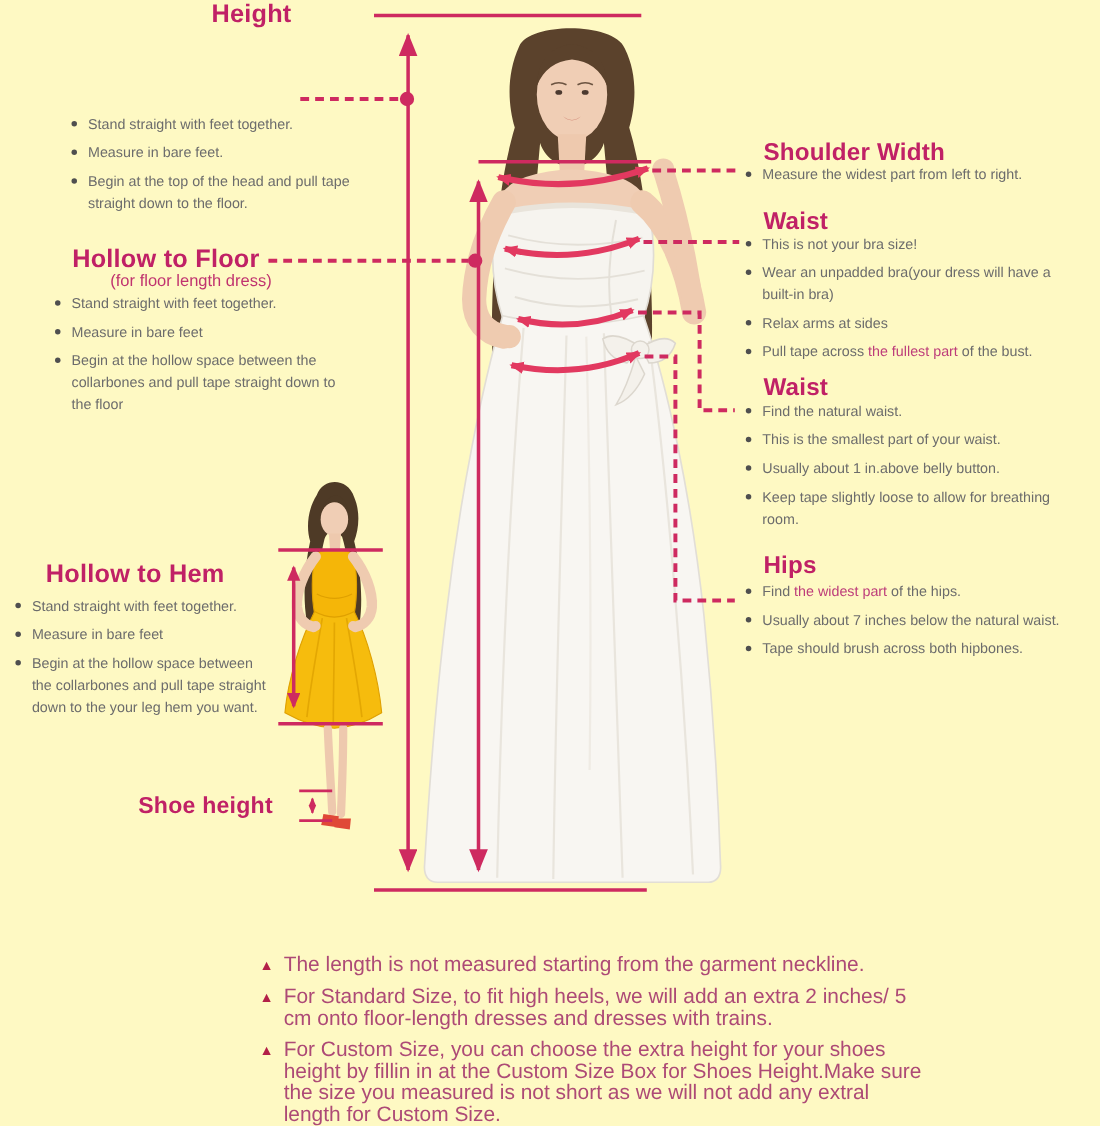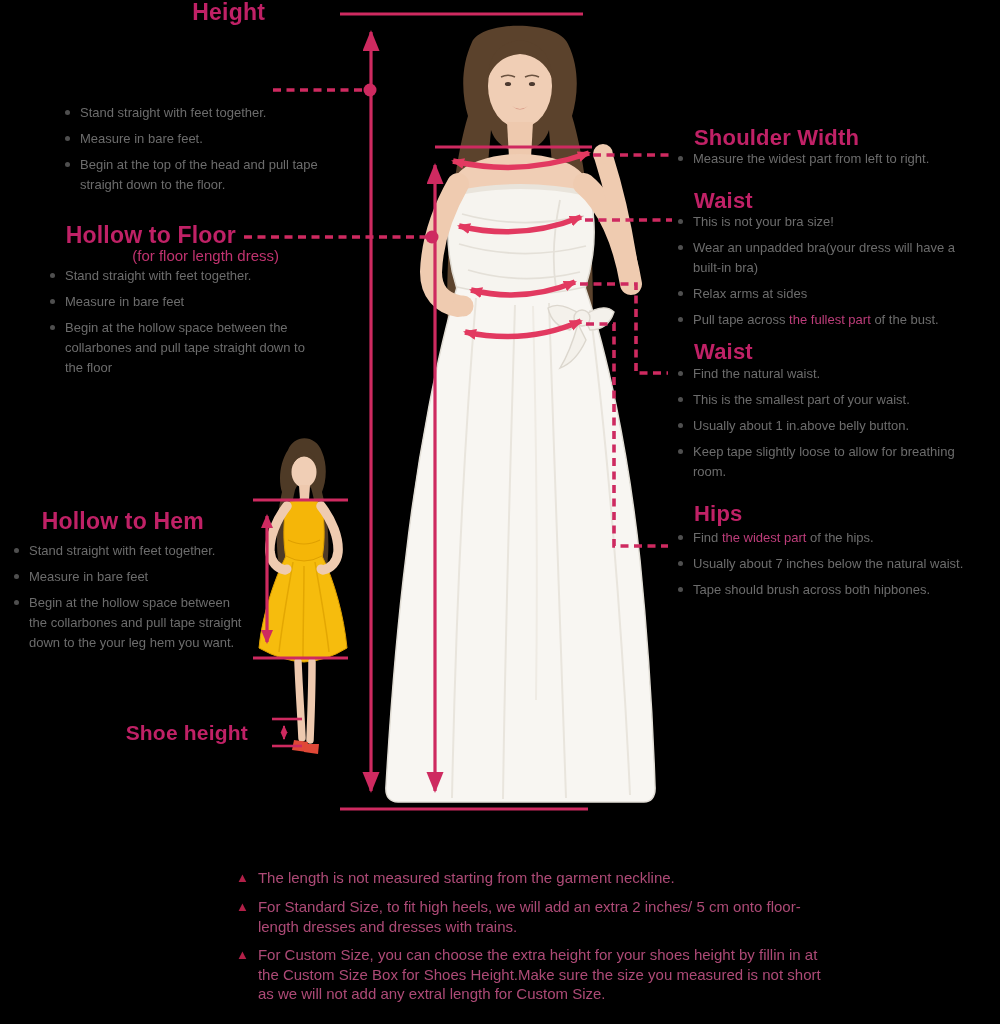--- a/index.html
+++ b/index.html
@@ -1,36 +1,36 @@
 <!DOCTYPE html>
 <html><head>
 <meta charset="utf-8">
 <style>
   html,body{margin:0;padding:0;background:#fff;}
   .canvas{
-    position:relative;width:1000px;height:1024px;background:#000000;overflow:hidden;
+    position:relative;width:1000px;height:1024px;background:#fef9c3;overflow:hidden;
     font-family:"Liberation Sans","DejaVu Sans",sans-serif;
   }
   .layer{position:absolute;left:0;top:0;}
   .abs{position:absolute;}
   .sec-title{
     font-weight:bold;color:#c02166;font-size:23px;line-height:1.1;letter-spacing:.2px;
   }
   .sec-title.right-col{font-size:22px;}
   .sec-sub{color:#c0336f;font-size:15px;line-height:1.15;}
   ul.guide{list-style:none;margin:0;padding:0;color:#6c6c6c;font-size:13px;line-height:20px;}
   ul.guide li{position:relative;padding-left:17px;margin:0 0 6px 0;}
   ul.guide li::before{
     content:"";position:absolute;left:2px;top:7px;width:5px;height:5px;border-radius:50%;background:#4f4f4f;
   }
   .hl{color:#bd3d7a;text-align:center;}
   .notes{position:absolute;left:236px;top:868px;width:612px;}
   .note{display:flex;gap:9px;margin:0 0 9px 0;}
   .note .tri{color:#b22048;font-size:13px;line-height:20px;flex:0 0 auto;}
-  .note p{margin:0;color:#ad4a76;font-size:15px;line-height:19.5px;width:582px;}
+  .note p{margin:0;color:#ad4a76;font-size:19px;line-height:19.5px;width:582px;}
   .ta-r{text-align:right;}
 </style>
 </head>
 <body>
 
 <div class="canvas">
 
   <svg class="layer" width="1000" height="1024" viewBox="0 0 1000 1024">
     <defs>
       <marker id="mB" markerUnits="userSpaceOnUse" markerWidth="22" markerHeight="18" refX="19" refY="8.5" orient="auto-start-reverse">
@@ -173,21 +173,21 @@
   </svg>
 
   <div class="abs sec-title ta-r" style="left:0;top:76;width:265px;">Height</div>
   <ul class="guide abs" style="left:63px;top:103px;width:258px;">
     <li>Stand straight with feet together.</li>
     <li>Measure in bare feet.</li>
     <li>Begin at the top of the head and pull tape straight down to the floor.</li>
   </ul>
 
   <div class="abs sec-title ta-r" style="left:0;top:223px;width:236px;">Hollow to Floor</div>
-  <div class="abs sec-sub ta-r" style="left:0;top:247px;width:247px;padding-left:32px;">(for floor length dress)</div>
+  <div class="abs sec-sub ta-r" style="left:0;top:247px;width:247px;">(for floor length dress)</div>
   <ul class="guide abs" style="left:48px;top:266px;width:258px;">
     <li>Stand straight with feet together.</li>
     <li>Measure in bare feet</li>
     <li>Begin at the hollow space between the collarbones and pull tape straight down to the floor</li>
   </ul>
 
   <div class="abs sec-title ta-r" style="left:0;top:509px;width:188px;margin-left:16px;">Hollow to Hem</div>
   <ul class="guide abs" style="left:12px;top:541px;width:236px;">
     <li>Stand straight with feet together.</li>
     <li>Measure in bare feet</li>

